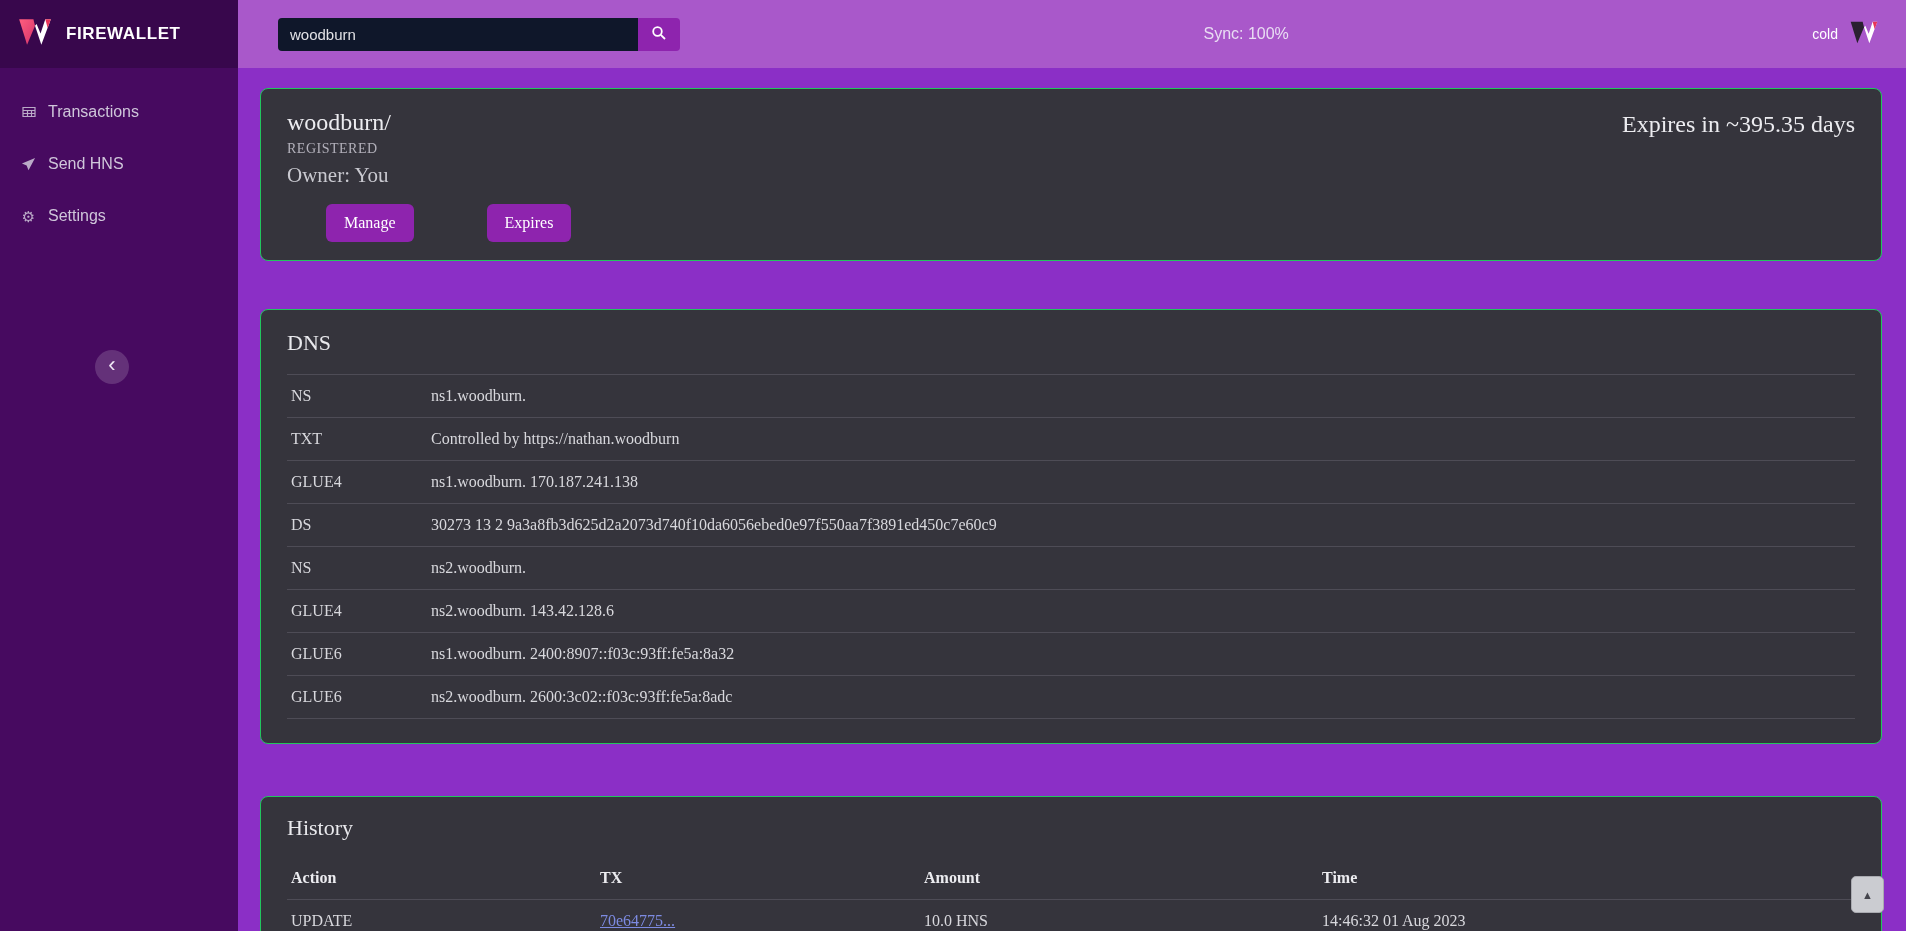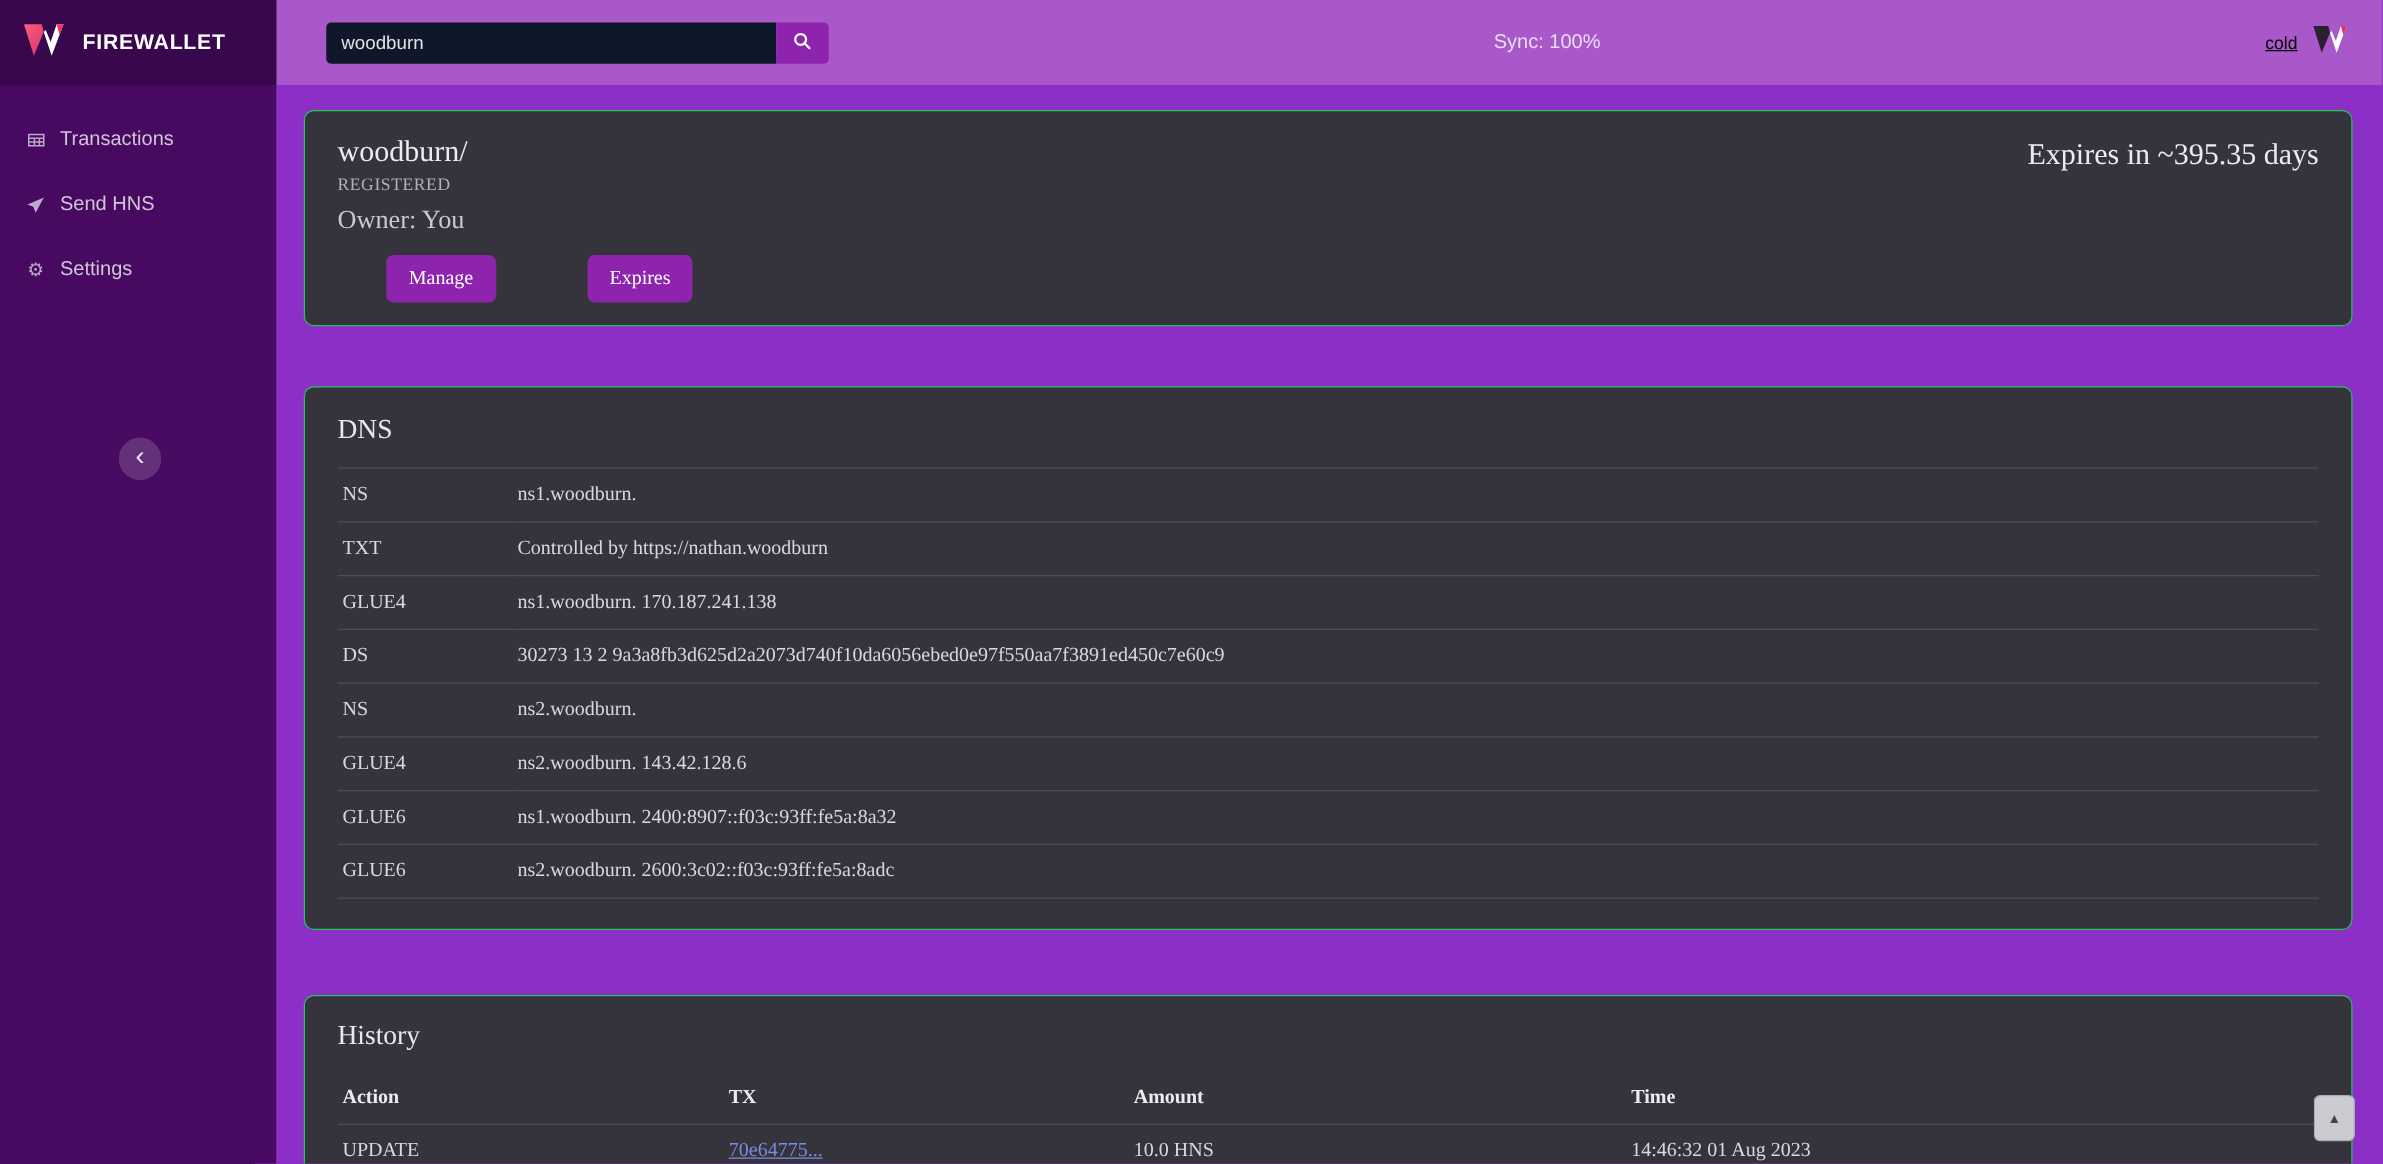--- a/index.html
+++ b/index.html
@@ -5,21 +5,21 @@
   * { box-sizing: border-box; margin: 0; padding: 0; }
   html, body {
     width: 1906px; height: 931px; overflow: hidden;
     font-family: "Liberation Sans", "DejaVu Sans", sans-serif;
     background: #8b2fc6;
   }
   .app { display: flex; width: 100%; height: 100%; }
 
   
   .sidebar {
-    width: 221px; flex-shrink: 0; background: #470a60;
+    width: 238px; flex-shrink: 0; background: #470a60;
     position: relative; color: #d6cde0;
   }
   .sidebar-header {
     height: 68px; background: #38074c; display: flex;
     align-items: center; padding-left: 16px; gap: 12px;
   }
   .brand-title {
     color: #ffffff; font-weight: bold; font-size: 17px; letter-spacing: 0.6px;
   }
   .nav { padding: 18px 0 0 0; }
@@ -54,21 +54,21 @@
     width: 360px; background: #0f172a; border: none; outline: none;
     border-radius: 4px 0 0 4px; color: #e2e2e6; font-size: 15px;
     padding: 0 12px; font-family: inherit;
   }
   .search-btn {
     width: 42px; background: #8e24ae; border: none; cursor: pointer;
     border-radius: 0 4px 4px 0; display: flex; align-items: center; justify-content: center;
   }
   .sync-label { color: #e9ddf3; font-size: 16px; }
   .wallet-group { display: flex; align-items: center; gap: 10px; cursor: pointer; }
-  .wallet-name { color: #000000; font-size: 14px; text-decoration: underline; }
+  .wallet-name { color: #ffffff; font-size: 14px; }
 
   
   .content { flex: 1; overflow: hidden; padding: 20px 24px 0 22px; }
   .card {
     background: #35343c; border: 1px solid #22c55e; border-radius: 8px;
     color: #dcdce0;
     font-family: Liberation Serif, serif;
   }
 
   

